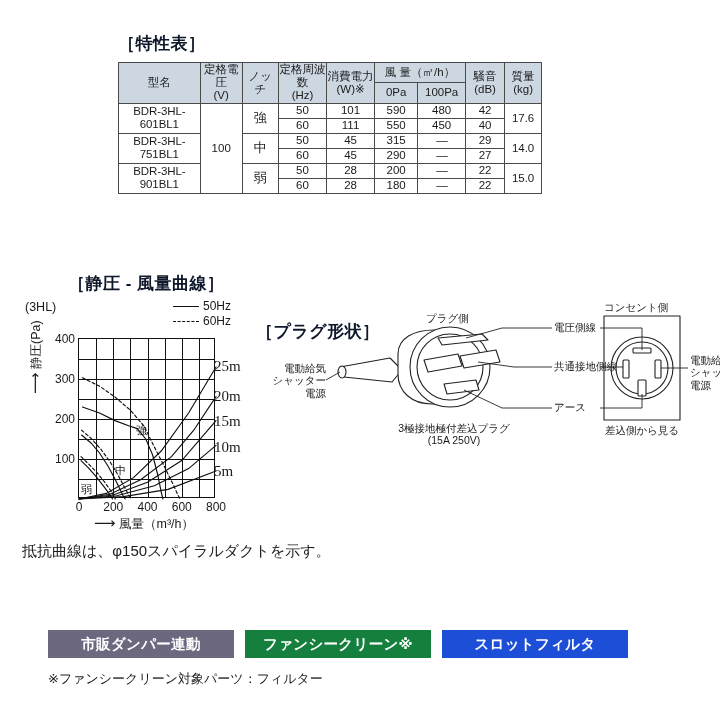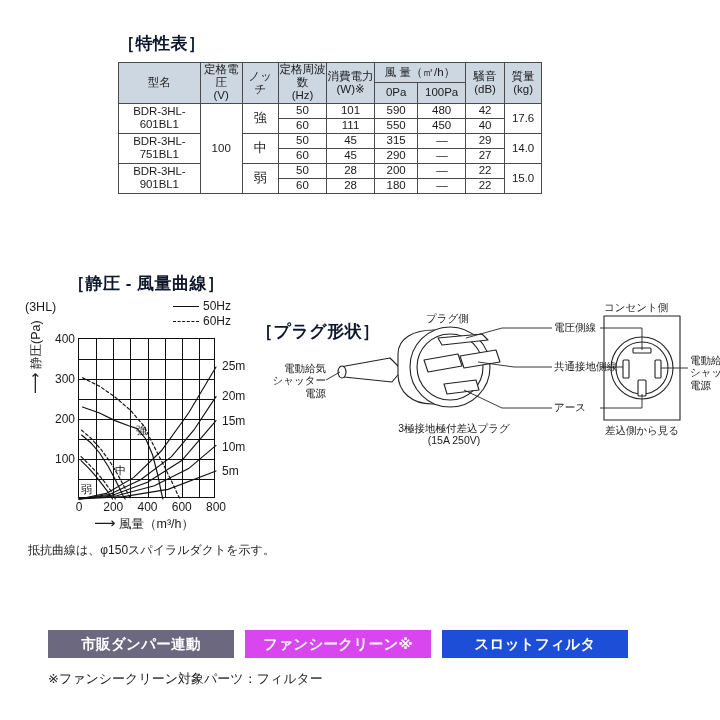--- a/index.html
+++ b/index.html
@@ -86,36 +86,36 @@
 
   .ytick {
     position: absolute; right: 100%; margin-right: 4px;
     font-size: 12px; transform: translateY(-50%); white-space: nowrap;
   }
   .xtick {
     position: absolute; top: 100%; margin-top: 3px;
     font-size: 12px; transform: translateX(-50%); white-space: nowrap;
   }
   .duct-label {
-    position: absolute; left: 100%; margin-left: 8px;
-    font-size: 12px; transform: translateY(-50%); white-space: nowrap;
+    position: absolute; left: 100%; margin-left: 0;
+    font-size: 15px; transform: translateY(-50%); white-space: nowrap; font-family: Liberation Serif, serif;
   }
   .notch-mark {
     position: absolute; font-size: 11px; color: #111; white-space: nowrap;
   }
   #ylabel {
     position: absolute; left: 8px; top: 104px;
     font-size: 12.5px; white-space: nowrap;
     transform: rotate(-90deg); transform-origin: left top;
   }
   #xlabel {
     position: absolute; left: 76px; top: 224px;
     font-size: 12.5px; white-space: nowrap;
   }
-  #chart-note { position: absolute; left: 10px; top: 252px; font-size: 12px; white-space: nowrap; text-align: right; }
+  #chart-note { position: absolute; left: 4px; top: 252px; font-size: 15px; white-space: nowrap; text-align: right; }
 
   
   #plug-block { position: absolute; left: 252px; top: 310px; width: 460px; height: 150px; }
   .plug-txt {
     position: absolute; font-size: 10.5px; color: #1a1a1a;
     line-height: 1.18; white-space: nowrap;
   }
   .plug-txt.right { text-align: right; }
   .plug-txt.center { text-align: center; }
 
@@ -374,21 +374,21 @@
       <div>3極接地極付差込プラグ</div>
       <div>(15A 250V)</div>
     </div>
     <div class="plug-txt center" style="left:336px; top:114px; width:108px;">差込側から見る</div>
   </div>
 
   <div id="badges">
     <div class="badge" style="background: rgb(107, 104, 128);">
       <span>市販ダンパー連動</span>
     </div>
-    <div class="badge" style="background: #d946ef;">
+    <div class="badge" style="background: #15803d;">
       <span>ファンシークリーン※</span>
     </div>
     <div class="badge" style="background: #1d4ed8;">
       <span>スロットフィルタ</span>
     </div>
   </div>
 
   <div id="footnote">※ファンシークリーン対象パーツ：フィルター</div>
 
 </div>

